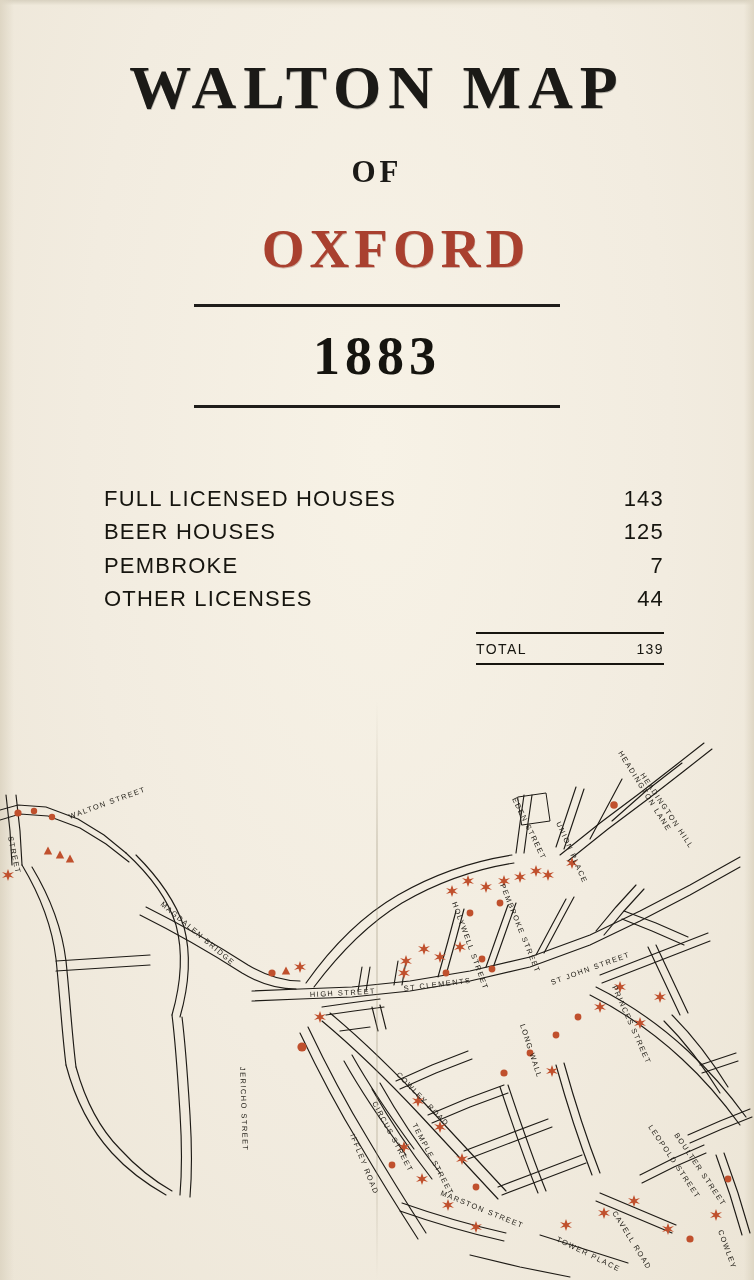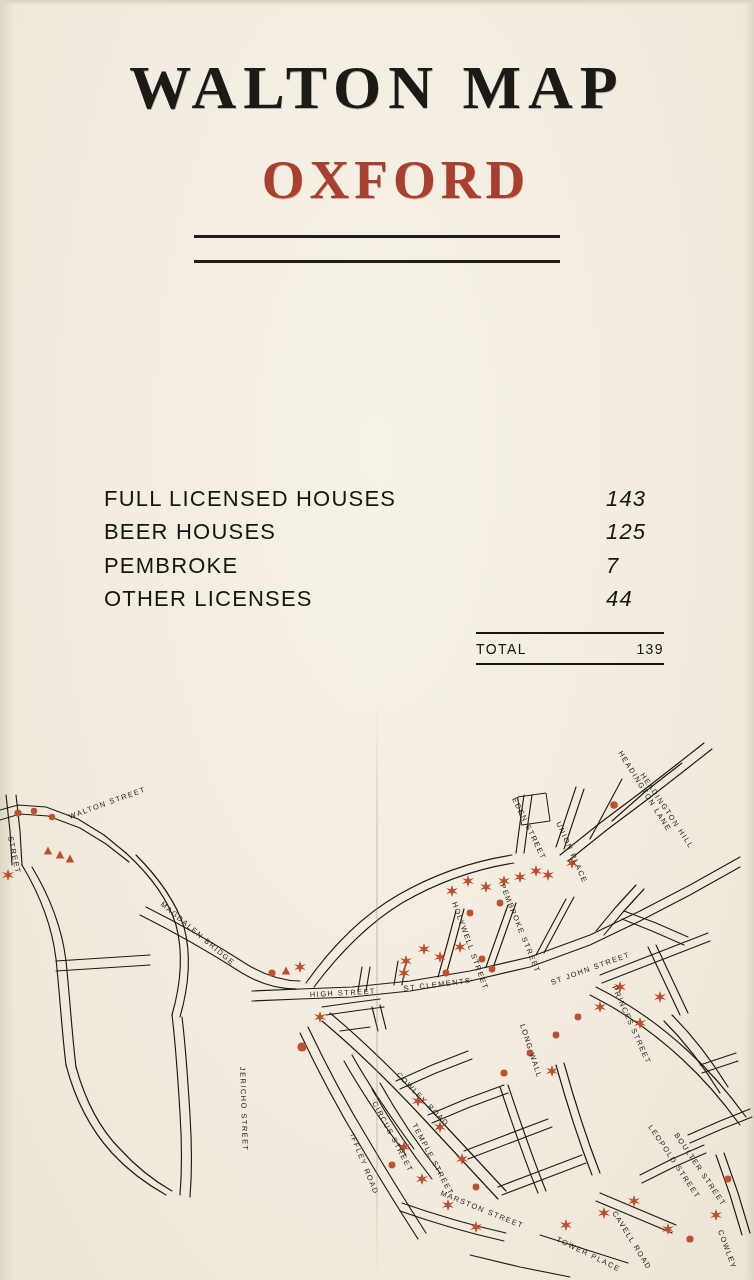--- a/index.html
+++ b/index.html
@@ -123,22 +123,21 @@
     font-weight: 400;
     gap: 34px;
   }
   .stats .row .label {
     font-family: "Liberation Sans", sans-serif;
     font-weight: 400;
   }
   .stats .row .value {
     font-family: "Liberation Sans", sans-serif;
     min-width: 58px;
-    text-align: left;
-    font-style: italic;
+    text-align: right;
   }
   .total-wrap {
     margin-top: 16px;
     margin-left: 372px;
     width: 188px;
   }
   .total-rule {
     height: 2px;
     background: #17150f;
     margin-bottom: 7px;
@@ -177,22 +176,24 @@
 </head>
 <body>
 
 <div class="page">
   <div class="edge-top"></div>
   <div class="edge-left"></div>
   <div class="edge-right"></div>
 
   <div class="titleblock">
     <div class="t-drinkmap">WALTON MAP</div>
+    <div class="t-of">OF</div>
     <div class="t-oxford">OXFORD</div>
     <div class="rule"></div>
+    <div class="t-year">1883</div>
     <div class="rule2"></div>
   </div>
 
   <div class="stats">
     <div class="row">
       <span class="label">FULL LICENSED HOUSES</span>
       <span class="value">143</span>
     </div>
     <div class="row">
       <span class="label">BEER HOUSES</span>

